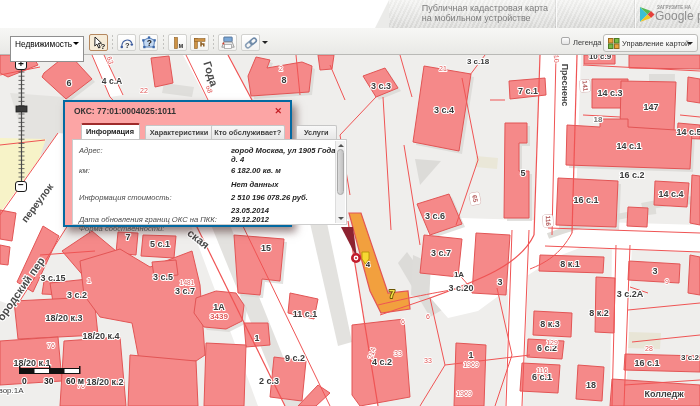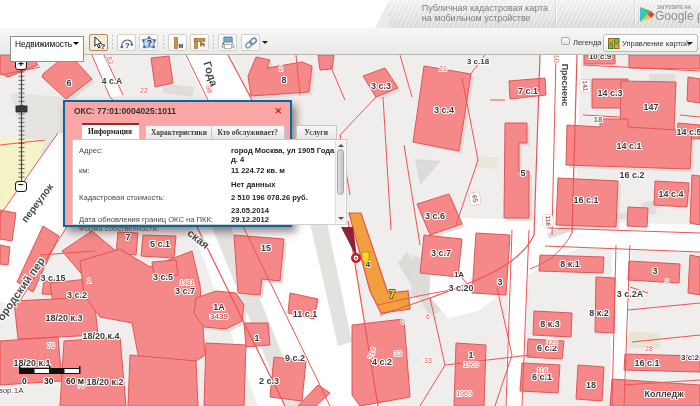--- a/index.html
+++ b/index.html
@@ -44,24 +44,24 @@
 .sbtn { position:absolute; left:0; width:12px; height:11px; background:#fdfdfd; border:1.5px solid #1a1a1a; border-radius:3px; font-size:10px; font-weight:bold; line-height:7px; text-align:center; color:#111; }
 
 
 #scale { position:absolute; left:18px; top:311px; width:72px; height:24px; }
 
 
 #popup { position:absolute; left:63px; top:45px; width:229px; height:127px; background:#fca5a5;
   border:2px solid #0369a1; box-shadow:4px 5px 8px rgba(70,35,35,0.55); }
 #ptitle { position:absolute; left:9px; top:4px; font-size:8.5px; font-weight:bold; color:#333; }
 #pclose { position:absolute; right:8px; top:3.5px; font-size:9px; font-weight:bold; color:#c41f25; }
-#ptabs { position:absolute; left:0; top:21px; width:289px; height:16px;font-family:Liberation Serif, serif; }
+#ptabs { position:absolute; left:0; top:21px; width:289px; height:16px; }
 .ptab { position:absolute; top:1.5px; height:14.5px; background:linear-gradient(#f8f8f8,#e7e7e7); border:1px solid #c6c6c6; border-bottom:none; border-radius:2px 2px 0 0; font-size:7.4px; font-weight:bold; color:#3f3f3f; text-align:center; line-height:14px; white-space:nowrap; }
 .ptab.act { top:0; height:16px; background:#fff; border-top:2px solid #9e2b2b; color:#222; line-height:13px; }
-#pbody { position:absolute; left:7px; top:37px; width:275px; height:86px; border:1px solid #cecece; border-top:1px solid #c6c6c6; background:#fff; }
+#pbody { position:absolute; left:7px; top:37px; width:275px; height:86px; border:1px solid #cecece; border-top:1px solid #c6c6c6; background:#fff;font-style:italic; }
 .prow { position:absolute; font-size:7.6px; color:#4a4a4a; white-space:nowrap; }
 .pval { position:absolute; font-size:7.6px; font-weight:bold; color:#222; }
 #pscroll { position:absolute; right:1px; top:1px; width:10px; height:82px; background:#f2f2f2; border-left:1px solid #ddd; }
 #pscroll .thumb { position:absolute; left:1px; right:1px; top:8px; height:46px; background:linear-gradient(90deg,#dcdcdc,#c2c2c2); border:1px solid #a8a8a8; border-radius:4px; }
 #pscroll .ar { position:absolute; left:1.5px; width:0; height:0; border-left:3px solid transparent; border-right:3px solid transparent; }
 </style>
 </head>
 <body>
 <div id="page">
 
@@ -379,24 +379,24 @@
       <div id="ptabs">
         <div class="ptab act" style="left:15.5px; width:59px;">Информация</div>
         <div class="ptab" style="left:79.5px; width:69px;">Характеристики</div>
         <div class="ptab" style="left:146px; width:73.5px;">Кто обслуживает?</div>
         <div class="ptab" style="left:231px; width:40.5px;">Услуги</div>
       </div>
       <div id="pbody">
         <div class="prow" style="left:6px; top:5.5px;">Адрес:</div>
         <div class="pval" style="left:158px; top:5.5px; width:114px;">город Москва, ул 1905 Года, д. 4</div>
         <div class="prow" style="left:6px; top:26px;">км:</div>
-        <div class="pval" style="left:158px; top:26px;">11 224.72 кв. м</div>
+        <div class="pval" style="left:158px; top:26px;">6 182.00 кв. м</div>
         <div class="prow" style="left:6px; top:39.5px;margin-top:44px;">Форма собственности:</div>
         <div class="pval" style="left:158px; top:39.5px;">Нет данных</div>
-        <div class="prow" style="left:6px; top:53px;">Кадастровая стоимость:</div>
+        <div class="prow" style="left:6px; top:53px;">Информация стоимость:</div>
         <div class="pval" style="left:158px; top:53px;">2 510 196 078.26 руб.</div>
         <div class="pval" style="left:158px; top:66px;">23.05.2014</div>
         <div class="prow" style="left:6px; top:74.5px;">Дата обновления границ ОКС на ПКК:</div>
         <div class="pval" style="left:158px; top:74.5px;">29.12.2012</div>
         <div id="pscroll">
           <div class="ar" style="top:3px; border-bottom:3.5px solid #555;"></div>
           <div class="thumb"></div>
           <div class="ar" style="bottom:3px; border-top:3.5px solid #555;"></div>
         </div>
       </div>

